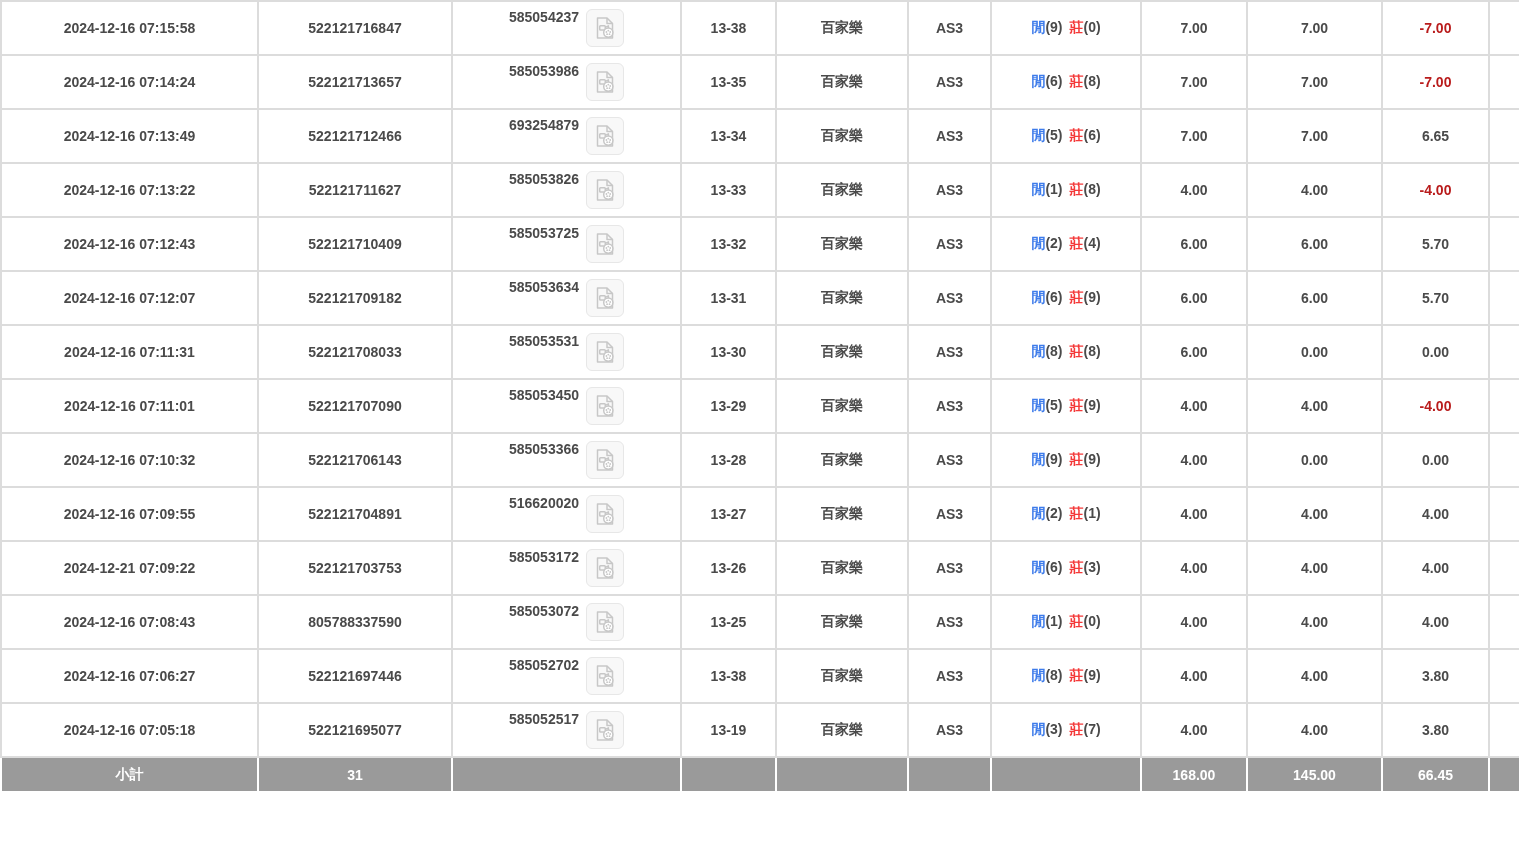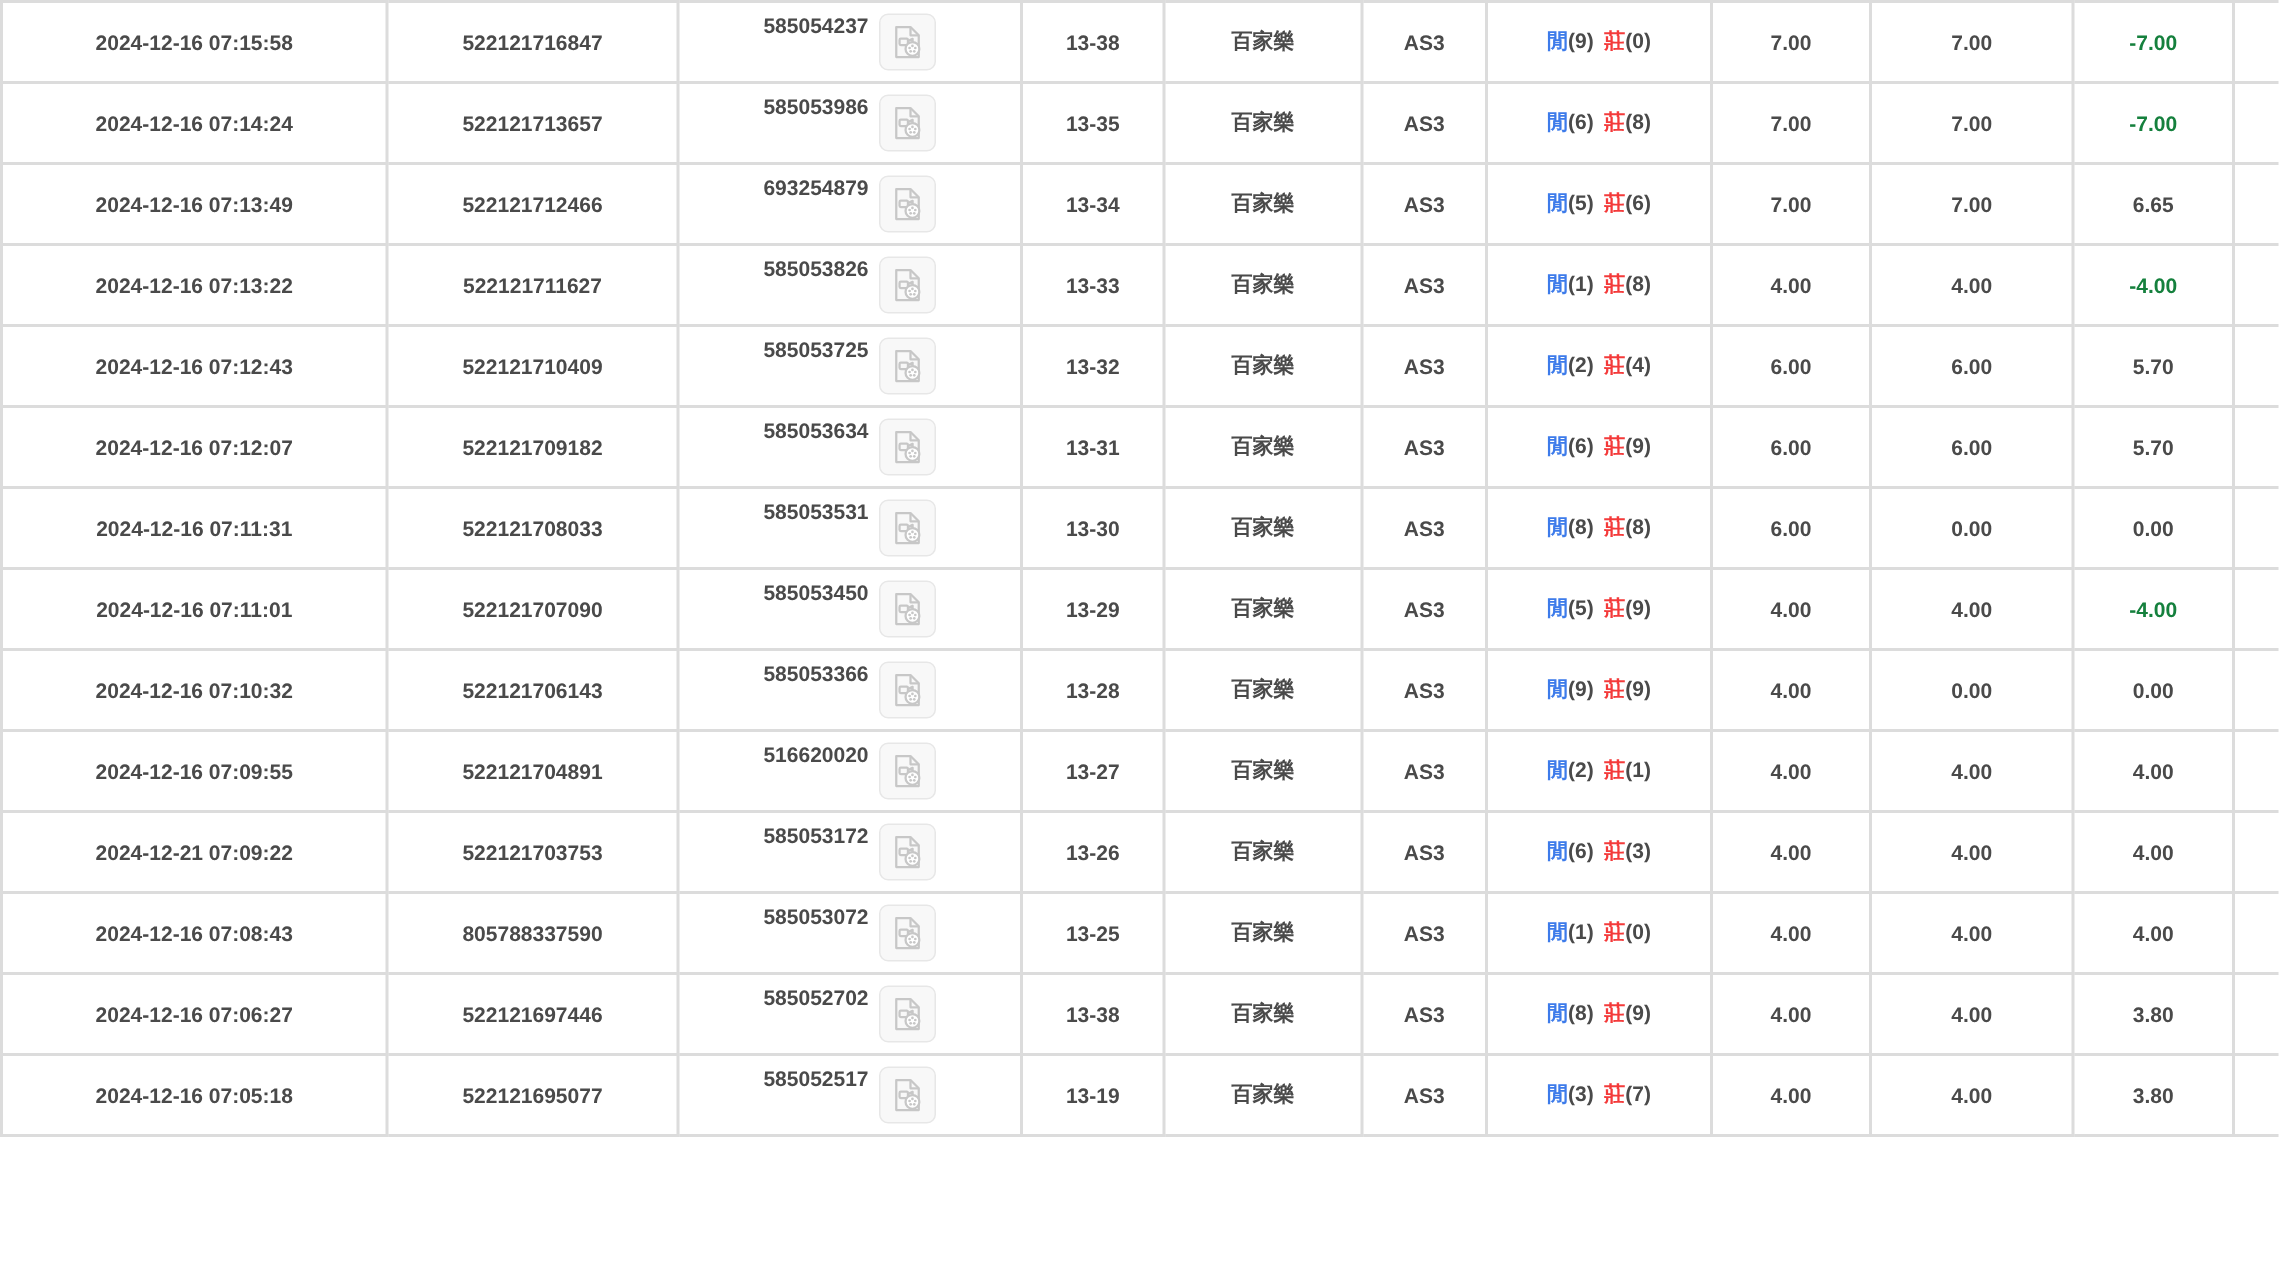--- a/index.html
+++ b/index.html
@@ -24,21 +24,21 @@
     font-size: 14px;
     color: #4a4a4a;
     height: 52px;
     padding: 0;
     white-space: nowrap;
     overflow: hidden;
   }
   table.history td.last-col { border-right: none; }
   .blue { color: #3d7bea; }
   .red  { color: #f43a3a; }
-  td.winloss.neg { color: #15803d; margin-left: 16px; }
+  td.winloss.neg { color: #b91c1c; margin-left: 16px; }
   .result-banker-label { margin-left: 7px; }
   .gid-wrap {
     display: flex;
     align-items: flex-start;
     justify-content: center;
     gap: 7px;
   }
   .replay-btn {
     display: inline-flex;
     align-items: center;
@@ -633,14 +633,27 @@
     <td>
       <span class="blue">閒</span><span>(3)</span><span class="red result-banker-label">莊</span><span>(7)</span>
     </td>
     <td class="blue">4.00</td>
     <td>4.00</td>
     <td class="winloss">3.80</td>
     <td class="last-col"></td>
   </tr>
 </tbody>
   <tbody>
+    <tr class="footer-row">
+      <td>小計</td>
+      <td>31</td>
+      <td></td>
+      <td></td>
+      <td></td>
+      <td></td>
+      <td></td>
+      <td>168.00</td>
+      <td>145.00</td>
+      <td>66.45</td>
+      <td class="last-col"></td>
+    </tr>
   </tbody>
 </table>
 
 </body></html>

